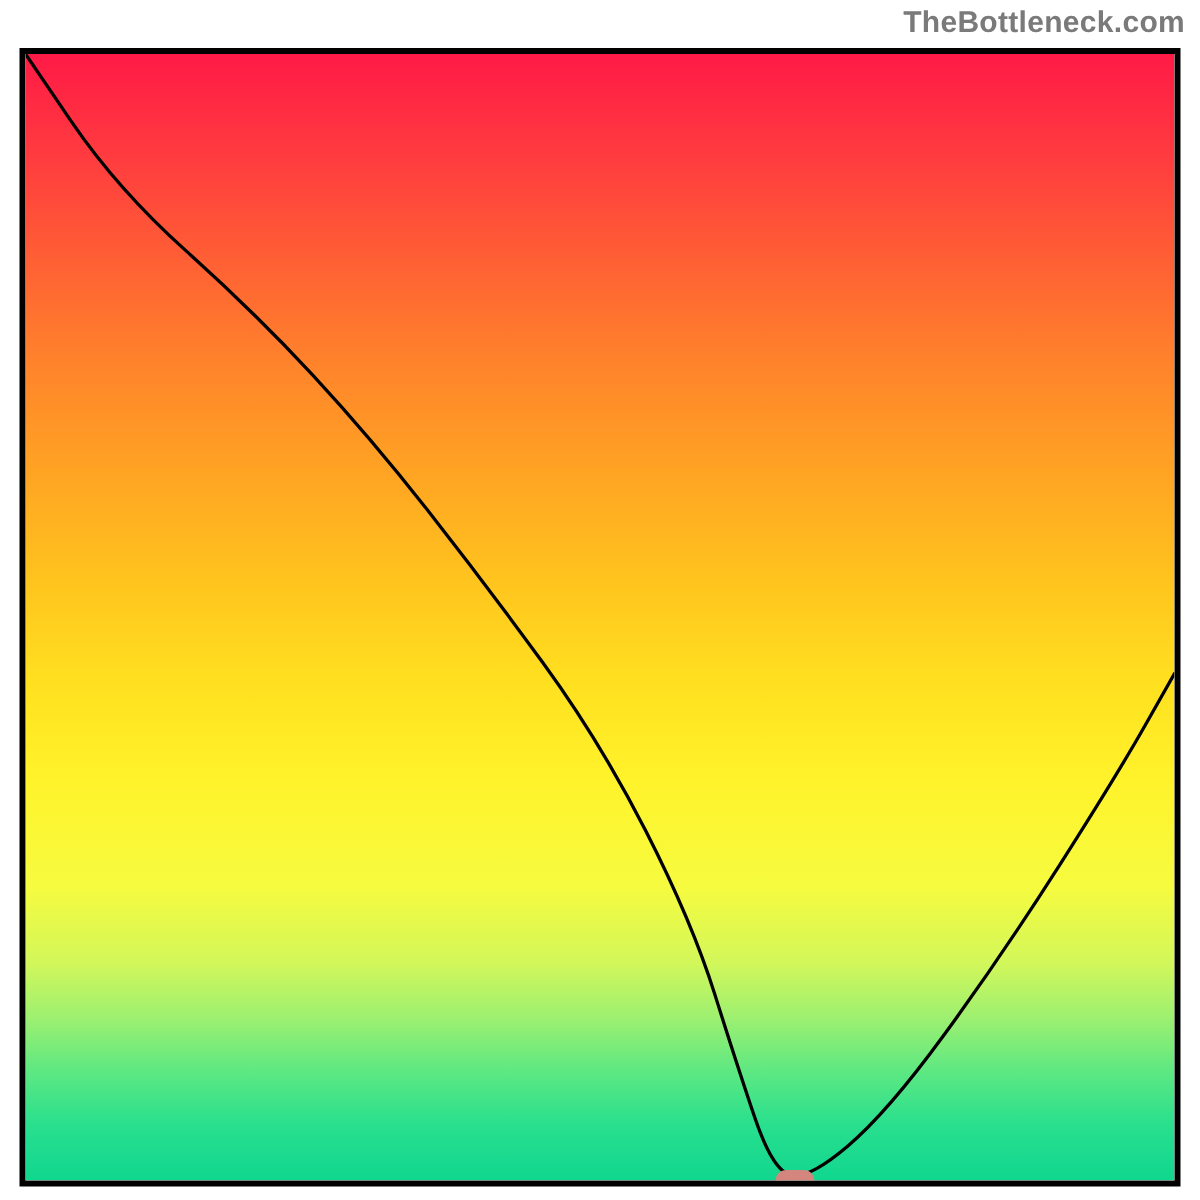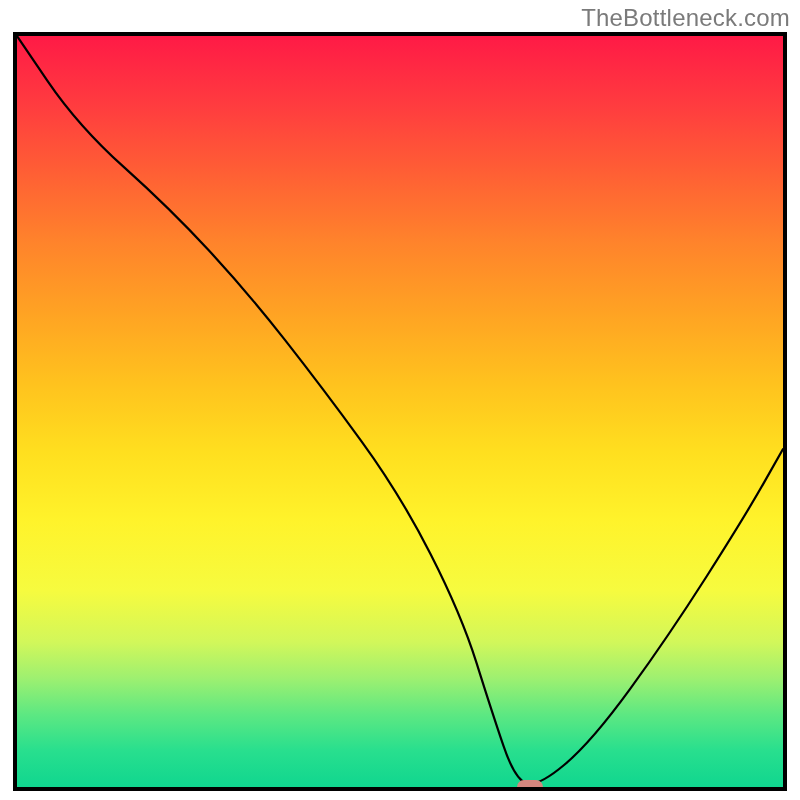--- a/index.html
+++ b/index.html
@@ -14,22 +14,22 @@
   .frame {
     position: relative;
     width: 800px;
     height: 800px;
     background: #ffffff;
   }
   .watermark {
     position: absolute;
     top: 4px;
     right: 10px;
-    font-size: 24px;
-    font-weight: 400;
+    font-size: 20px;
+    font-weight: 700;
     color: #7a7a7a;
     letter-spacing: 0.2px;
     z-index: 5;
     user-select: none;
   }
   .plot-outer {
     position: absolute;
     left: 13px;
     top: 32px;
     width: 774px;

